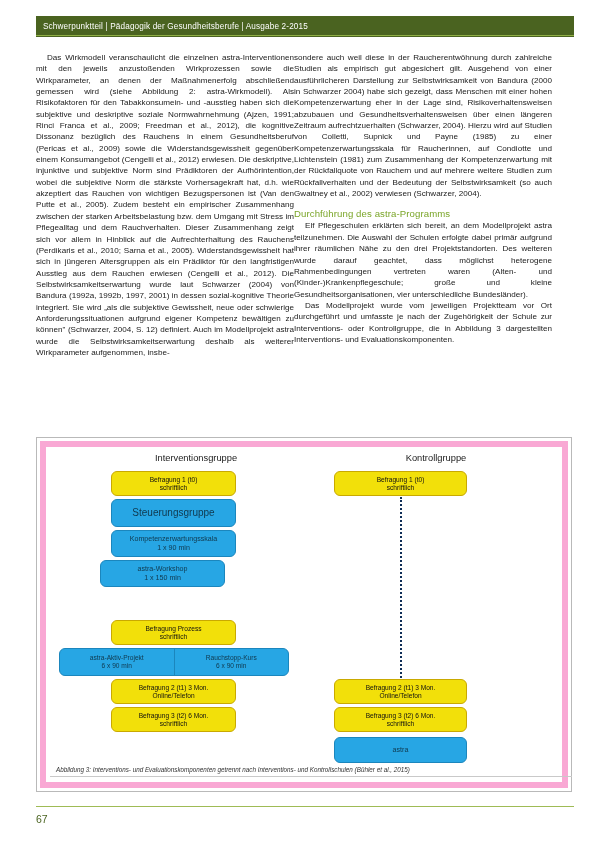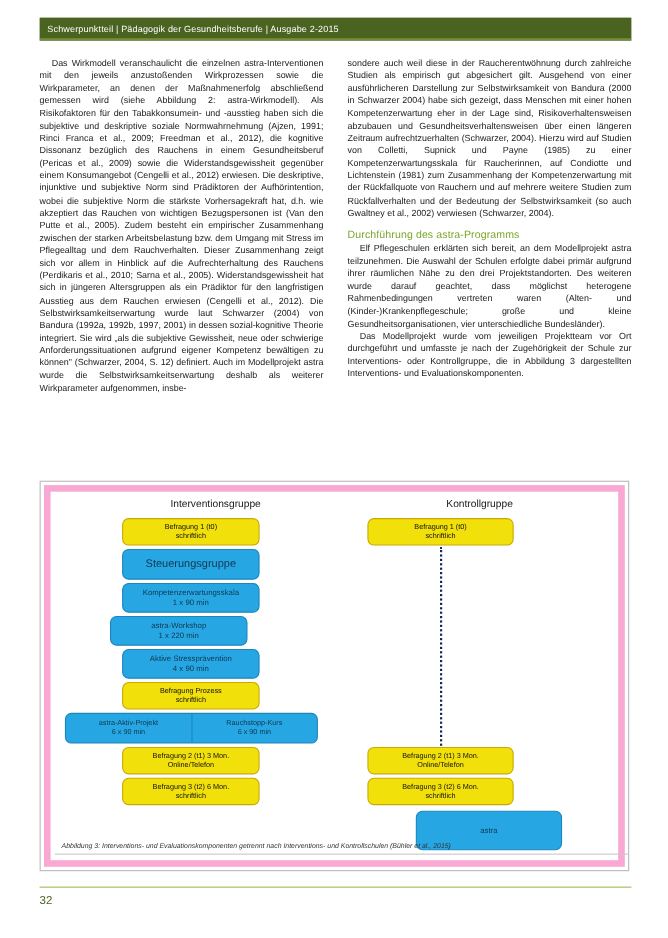--- a/index.html
+++ b/index.html
@@ -42,21 +42,20 @@
     background: #8fae45;
   }
 
   
   #columns {
     position: absolute;
     left: 36px;
     top: 52px;
     width: 538px;
     display: flex;
-    gap: 22px;
   }
   .col {
     width: 258px;
   }
   .para {
     font-size: 8.1px;
     line-height: 11.35px;
     text-align: justify;
     color: #1a1a1a;
     margin: 0;
@@ -238,27 +237,23 @@
       <span class="l1">Steuerungsgruppe</span>
     </div>
 
     <div class="node blue med" style="left:65px; top:83px; width:125px; height:27px;">
       <span class="l1">Kompetenzerwartungsskala</span>
       <span class="l2">1 x 90 min</span>
     </div>
 
     <div class="node blue med" style="left:54px; top:113px; width:125px; height:27px;">
       <span class="l1">astra-Workshop</span>
-      <span class="l2">1 x 220 min</span>
-    </div>
-
-    <div class="node blue med" style="left:65px; top:143px; width:125px; height:27px;">
-      <span class="l1">Aktive Stressprävention</span>
-      <span class="l2">4 x 90 min</span>
-    </div>
+      <span class="l2">1 x 150 min</span>
+    </div>
+
 
     <div class="node yellow" style="left:65px; top:173px; width:125px; height:25px;">
       <span class="l1">Befragung Prozess</span>
       <span class="l2">schriftlich</span>
     </div>
 
     <div class="split-wrap" style="left:13px; top:201px; width:230px; height:28px;">
       <div class="split-half">
         <span>astra-Aktiv-Projekt</span>
         <span>6 x 90 min</span>
@@ -289,25 +284,25 @@
     <div class="node yellow" style="left:288px; top:232px; width:133px; height:25px;">
       <span class="l1">Befragung 2 (t1) 3 Mon.</span>
       <span class="l2">Online/Telefon</span>
     </div>
 
     <div class="node yellow" style="left:288px; top:260px; width:133px; height:25px;">
       <span class="l1">Befragung 3 (t2) 6 Mon.</span>
       <span class="l2">schriftlich</span>
     </div>
 
-    <div class="node blue med" style="left:288px; top:290px; width:133px; height:36px;margin-left:44px;">
+    <div class="node blue med" style="left:288px; top:290px; width:133px; height:26px;">
       <span class="l1">astra</span>
     </div>
 
     <div id="caption-rule"></div>
     <div id="fig-caption">Abbildung 3: Interventions- und Evaluationskomponenten getrennt nach Interventions- und Kontrollschulen (Bühler et al., 2015)</div>
   </div>
 </div>
 
 <div id="footer-rule"></div>
 <div id="footer">
-  <span id="page-number">32</span>
+  <span id="page-number">67</span>
 </div>
 
 </body></html>

